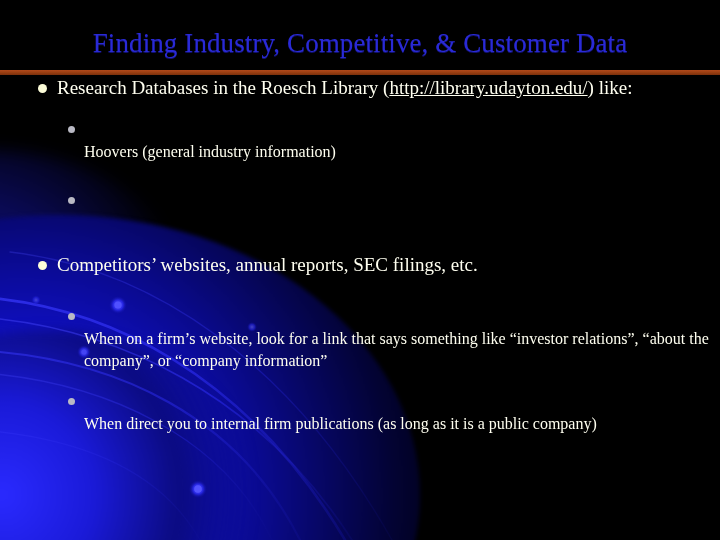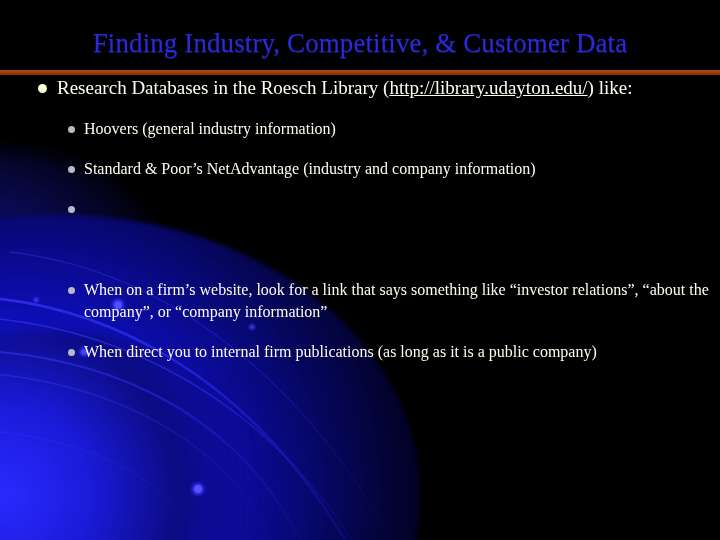--- a/index.html
+++ b/index.html
@@ -149,20 +149,21 @@
   .lvl2 .marker {
     width: 7px;
     height: 7px;
     background: #b9b9c4;
     margin-top: 8px;
     margin-right: 9px;
   }
   .lvl2 .bullet-text {
     font-size: 16px;
     line-height: 22px;
+    margin-top: 23px;
   }
 
   .spacer-sm { height: 8px; }
   .spacer-md { height: 15px; }
   .spacer-lg { height: 18px; }
 
   a.slide-link {
     color: #fffff0;
     text-decoration: underline;
   }
@@ -232,39 +233,39 @@
 
     <div class="spacer-sm"></div>
 
     <div class="bullet-row lvl2">
       <span class="marker"></span>
       <span class="bullet-text">Hoovers (general industry information)</span>
     </div>
 
     <div class="spacer-sm"></div>
 
-    <div class="bullet-row lvl2">
-      <span class="marker"></span>
-      <span class="bullet-text">Standard &amp; Poor’s NetAdvantage (industry and company information)</span>
-    </div>
 
     <div class="spacer-sm"></div>
 
     <div class="bullet-row lvl2">
       <span class="marker"></span>
     </div>
 
     <div class="spacer-sm"></div>
 
 
     <div class="spacer-md"></div>
 
 
     <div class="spacer-md"></div>
 
+    <div class="bullet-row lvl1">
+      <span class="marker"></span>
+      <span class="bullet-text">Competitors’ websites, annual reports, SEC filings, etc.</span>
+    </div>
 
     <div class="spacer-lg"></div>
 
     <div class="bullet-row lvl2">
       <span class="marker"></span>
       <span class="bullet-text">When on a firm’s website, look for a link that says something like “investor relations”, “about the company”, or “company information”</span>
     </div>
 
     <div class="spacer-sm"></div>
 

